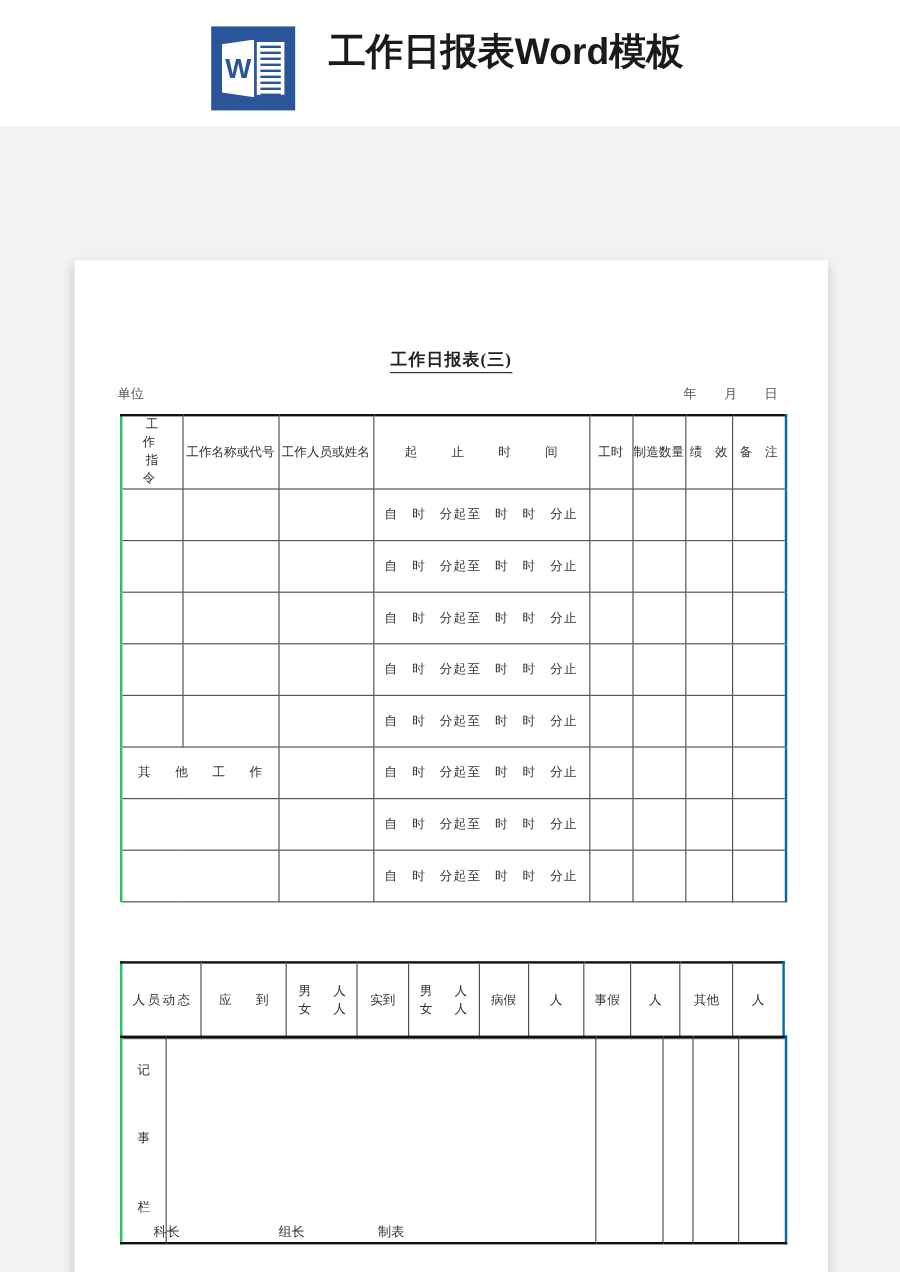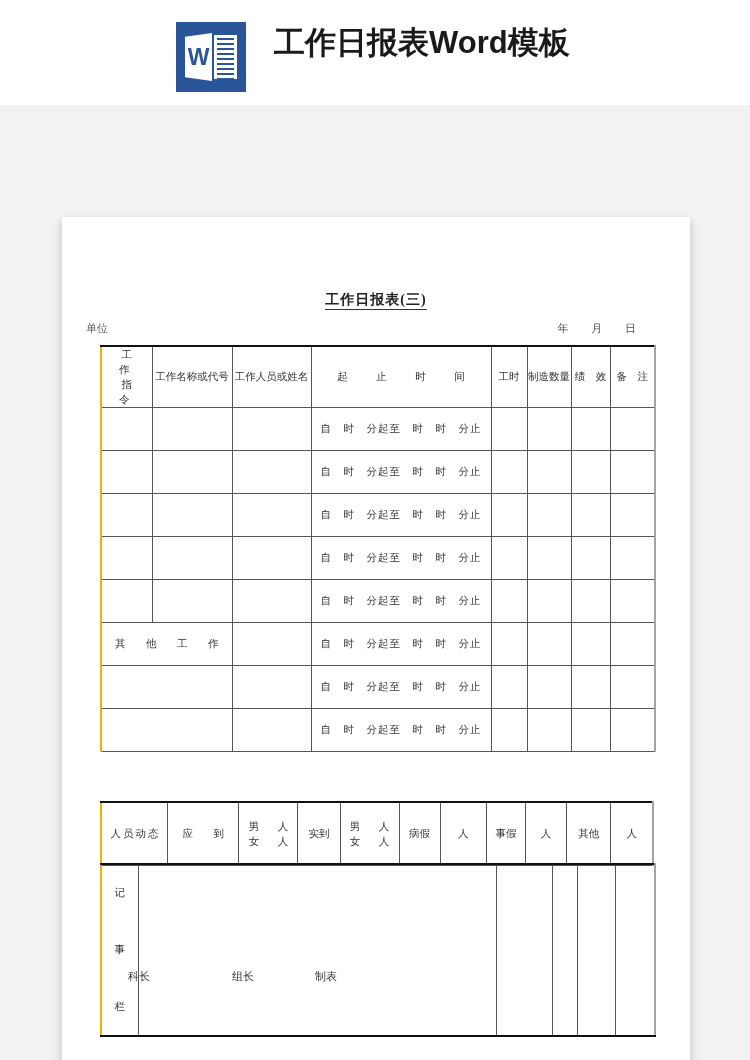--- a/index.html
+++ b/index.html
@@ -68,59 +68,59 @@
   
   .doc-title{
     position:absolute;left:0;top:74px;width:628px;text-align:center;
     font-size:14px;font-weight:bold;color:#222;
   }
   .doc-title span{
     border-bottom:1px solid #333;padding-bottom:2px;
     letter-spacing:1px;
   }
   .meta-row{
-    position:absolute;left:24px;top:104px;width:560px;height:20px;
+    position:absolute;left:36px;top:104px;width:560px;height:20px;
     font-size:11px;color:#555;
   }
   .meta-left{position:absolute;left:0;top:0;}
   .meta-right{position:absolute;right:0;top:0;letter-spacing:10px;}
 
   table.main{
     position:absolute;left:38px;top:128px;
     width:554px;border-collapse:collapse;
     table-layout:fixed;
   }
   table.main td{
     border:1px solid #555;
     font-size:10.5px;color:#333;
     text-align:center;vertical-align:middle;
     padding:0;height:42px;
   }
   table.main .outer-top{border-top:2px solid #111;}
   table.main .outer-bot{border-bottom:2px solid #111;}
-  table.main .outer-l{border-left:2px solid #eab308;margin-left:36px;}
-  table.main .outer-r{border-right:2px solid #a3a3a3;}
+  table.main .outer-l{border-left:2px solid #22c55e;margin-left:36px;}
+  table.main .outer-r{border-right:2px solid #0369a1;}
 
   .hdr td{height:52px;font-size:10.5px;}
   .sp2{letter-spacing:5px;text-indent:5px;}
   .sp3{letter-spacing:9px;text-indent:9px;}
   .sp1{letter-spacing:2px;text-indent:2px;}
   .two-line{line-height:15px;}
   .time-txt{letter-spacing:1px;font-size:10.5px;}
 
   .stack{display:flex;flex-direction:column;align-items:center;justify-content:center;line-height:15px;}
   .duo{display:flex;justify-content:space-around;align-items:center;width:100%;}
   .vert{
     display:flex;flex-direction:column;align-items:center;justify-content:space-around;
     height:170px;line-height:14px;
   }
   .note-cell{height:176px;vertical-align:top;}
 
   .sign-row{
-    position:absolute;left:38px;top:752px;width:554px;height:24px;
+    position:absolute;left:38px;top:802px;width:554px;height:24px;
     font-size:11px;color:#333;
   }
   .sign-row span{position:absolute;top:0;}
   .s1{left:28px;}
   .s2{left:132px;}
   .s3{left:215px;}
 </style>
 </head>
 <body>
 

